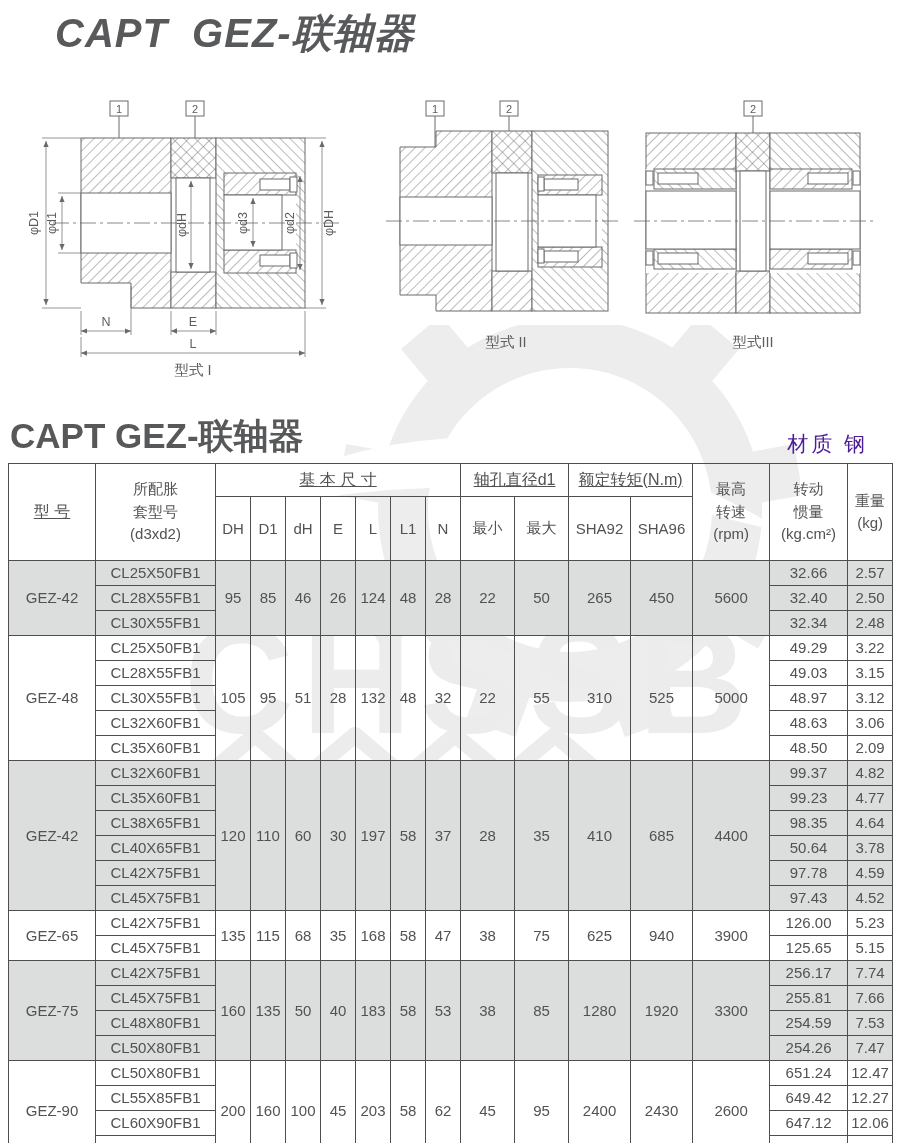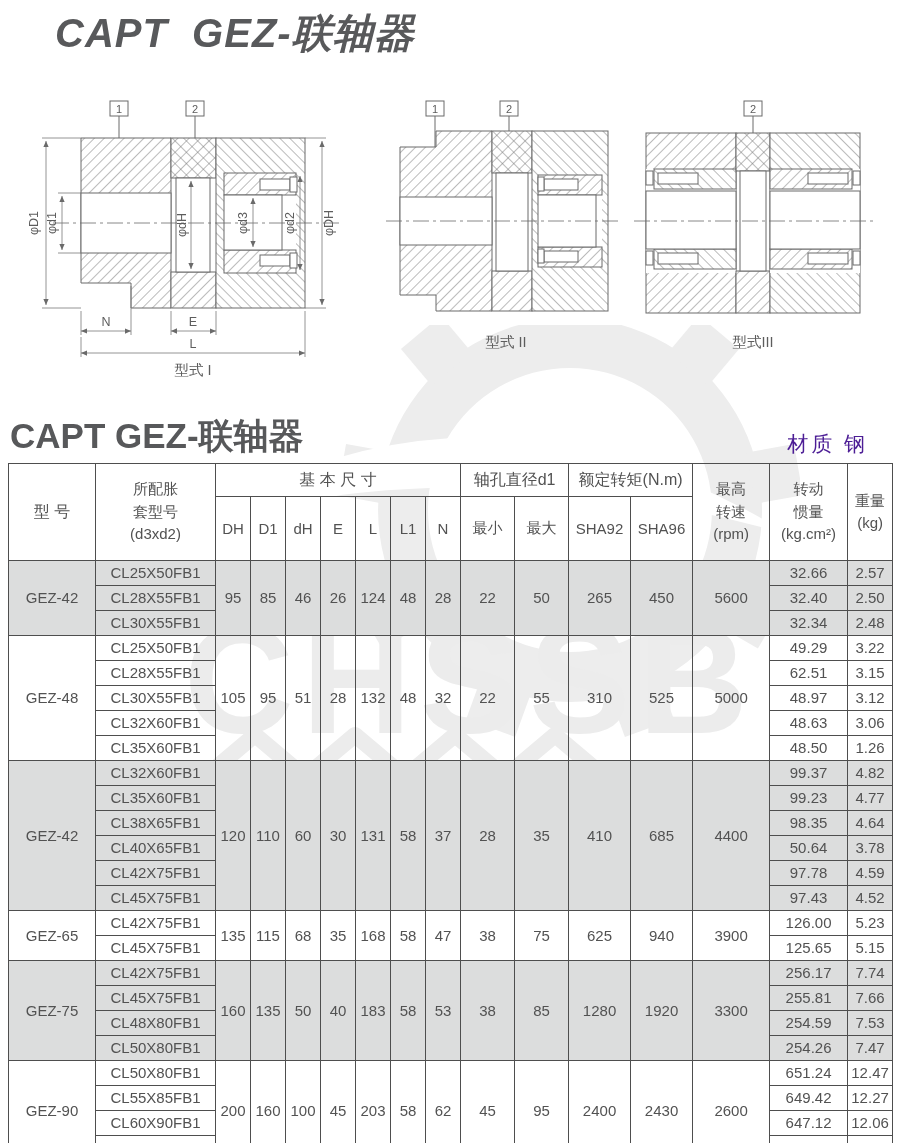--- a/index.html
+++ b/index.html
@@ -27,21 +27,21 @@
   
   table.spec{position:absolute;left:8px;top:463px;width:884px;z-index:1;
              border-collapse:collapse;table-layout:fixed;background:transparent;
              font-size:15px;color:#525252;}
   table.spec th,table.spec td{border:1px solid #4e4e4e;text-align:center;
              vertical-align:middle;padding:0;font-weight:normal;overflow:hidden;}
   table.spec{border:1px solid #4e4e4e;border-bottom:2px solid #4e4e4e;}
   thead .r1 th{height:32px;font-size:16px;}
   thead .r2 th{height:63px;font-size:15px;text-align:center;}
   thead th .hl{display:block;line-height:1.5;font-size:15px;}
-  thead th.big{font-size:16px;}
+  thead th.big{font-size:16px;text-decoration:underline;}
   tbody td{height:24px;line-height:24px;}
   td.sh{background:#dcdddd;}
 </style>
 </head>
 <body>
 
 <div class="page">
 
   <svg width="0" height="0" style="position:absolute" aria-hidden="true">
     <defs>
@@ -333,46 +333,46 @@
           <td rowspan="5">22</td>
           <td rowspan="5">55</td>
           <td rowspan="5">310</td>
           <td rowspan="5">525</td>
           <td rowspan="5">5000</td>
           <td>49.29</td>
           <td>3.22</td>
         </tr>
         <tr>
           <td>CL28X55FB1</td>
-          <td>62.51</td>
+          <td>49.03</td>
           <td>3.15</td>
         </tr>
         <tr>
           <td>CL30X55FB1</td>
           <td>48.97</td>
           <td>3.12</td>
         </tr>
         <tr>
           <td>CL32X60FB1</td>
           <td>48.63</td>
           <td>3.06</td>
         </tr>
         <tr>
           <td>CL35X60FB1</td>
           <td>48.50</td>
-          <td>1.26</td>
+          <td>2.09</td>
         </tr>
         <tr>
           <td rowspan="6" class="sh">GEZ-42</td>
           <td class="sh">CL32X60FB1</td>
           <td rowspan="6" class="sh">120</td>
           <td rowspan="6" class="sh">110</td>
           <td rowspan="6" class="sh">60</td>
           <td rowspan="6" class="sh">30</td>
-          <td rowspan="6" class="sh">131</td>
+          <td rowspan="6" class="sh">197</td>
           <td rowspan="6" class="sh">58</td>
           <td rowspan="6" class="sh">37</td>
           <td rowspan="6" class="sh">28</td>
           <td rowspan="6" class="sh">35</td>
           <td rowspan="6" class="sh">410</td>
           <td rowspan="6" class="sh">685</td>
           <td rowspan="6" class="sh">4400</td>
           <td class="sh">99.37</td>
           <td class="sh">4.82</td>
         </tr>

